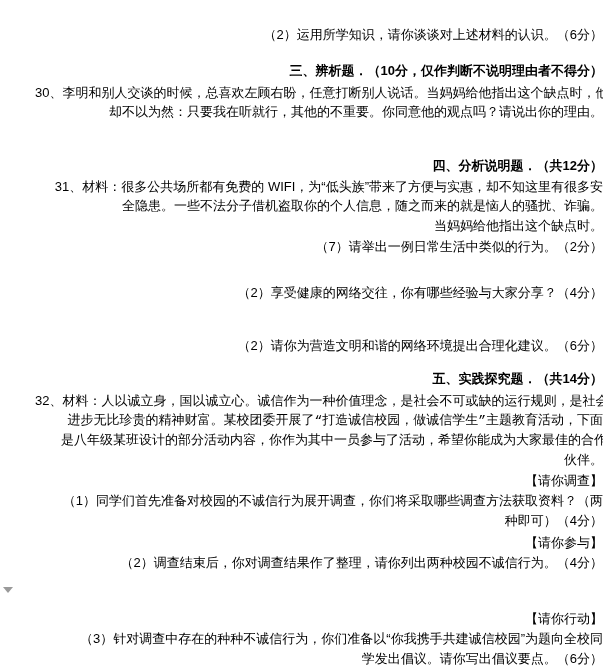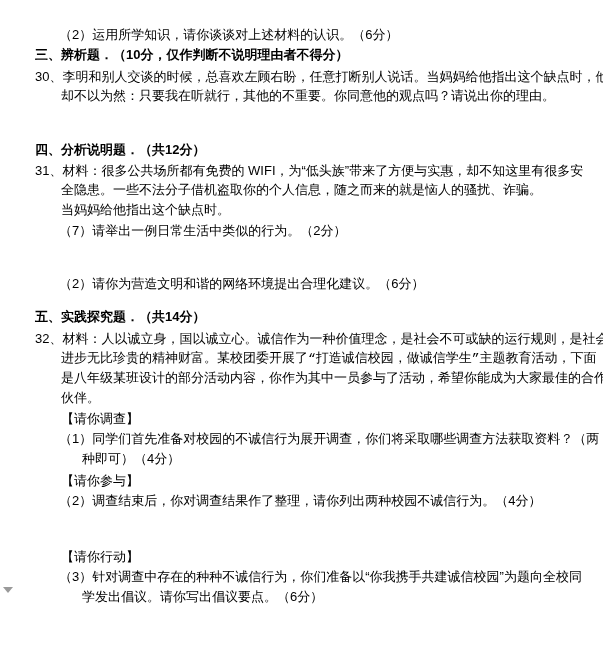--- a/index.html
+++ b/index.html
@@ -8,32 +8,33 @@
     width: 603px;
     height: 670px;
     background: #ffffff;
     overflow: hidden;
     font-family: "Liberation Sans", "DejaVu Sans", sans-serif;
     font-size: 13px;
     line-height: 20px;
     color: #000000;
     box-sizing: border-box;
     padding-top: 25px;
+    text-align: right;
   }
   .line { white-space: nowrap; }
   .heading { font-weight: bold; padding-left: 35px; }
   .ind-q       { padding-left: 35px; }  
   .ind-cont    { padding-left: 61px; font-family: Liberation Mono, monospace; }  
   .ind-sub     { padding-left: 59px; }  
   .ind-bracket { padding-left: 61px; }  
   .ind-subcont { padding-left: 82px; }  
   .mt2  { margin-top: 2px; }
   .mt1  { margin-top: 1px; }
   .mt13 { margin-top: 13px; }
-  .mt15 { margin-top: 0; }
+  .mt15 { margin-top: 16px; }
   .mt26 { margin-top: 26px; }
   .mt33 { margin-top: 33px; }
   .mt36 { margin-top: 36px; }
   .down-triangle {
     position: absolute;
     left: 3px;
     top: 587px;
     width: 0; height: 0;
     border-left: 5px solid transparent;
     border-right: 5px solid transparent;
@@ -49,20 +50,21 @@
 
   <div class="line heading mt15">三、辨析题．（10分，仅作判断不说明理由者不得分）</div>
   <div class="line ind-q mt2">30、李明和别人交谈的时候，总喜欢左顾右盼，任意打断别人说话。当妈妈给他指出这个缺点时，他</div>
   <div class="line ind-cont">却不以为然：只要我在听就行，其他的不重要。你同意他的观点吗？请说出你的理由。</div>
 
   <div class="line heading mt33">四、分析说明题．（共12分）</div>
   <div class="line ind-q mt1">31、材料：很多公共场所都有免费的 WIFI，为“低头族”带来了方便与实惠，却不知这里有很多安</div>
   <div class="line ind-cont">全隐患。一些不法分子借机盗取你的个人信息，随之而来的就是恼人的骚扰、诈骗。</div>
   <div class="line ind-cont">当妈妈给他指出这个缺点时。</div>
   <div class="line ind-sub">（7）请举出一例日常生活中类似的行为。（2分）</div>
+  <div class="line ind-sub mt26">（2）享受健康的网络交往，你有哪些经验与大家分享？（4分）</div>
   <div class="line ind-sub mt33">（2）请你为营造文明和谐的网络环境提出合理化建议。（6分）</div>
 
   <div class="line heading mt13">五、实践探究题．（共14分）</div>
   <div class="line ind-q mt2">32、材料：人以诚立身，国以诚立心。诚信作为一种价值理念，是社会不可或缺的运行规则，是社会</div>
   <div class="line ind-cont">进步无比珍贵的精神财富。某校团委开展了“打造诚信校园，做诚信学生”主题教育活动，下面</div>
   <div class="line ind-cont">是八年级某班设计的部分活动内容，你作为其中一员参与了活动，希望你能成为大家最佳的合作</div>
   <div class="line ind-cont">伙伴。</div>
   <div class="line ind-bracket">【请你调查】</div>
   <div class="line ind-sub">（1）同学们首先准备对校园的不诚信行为展开调查，你们将采取哪些调查方法获取资料？（两</div>
   <div class="line ind-subcont">种即可）（4分）</div>

